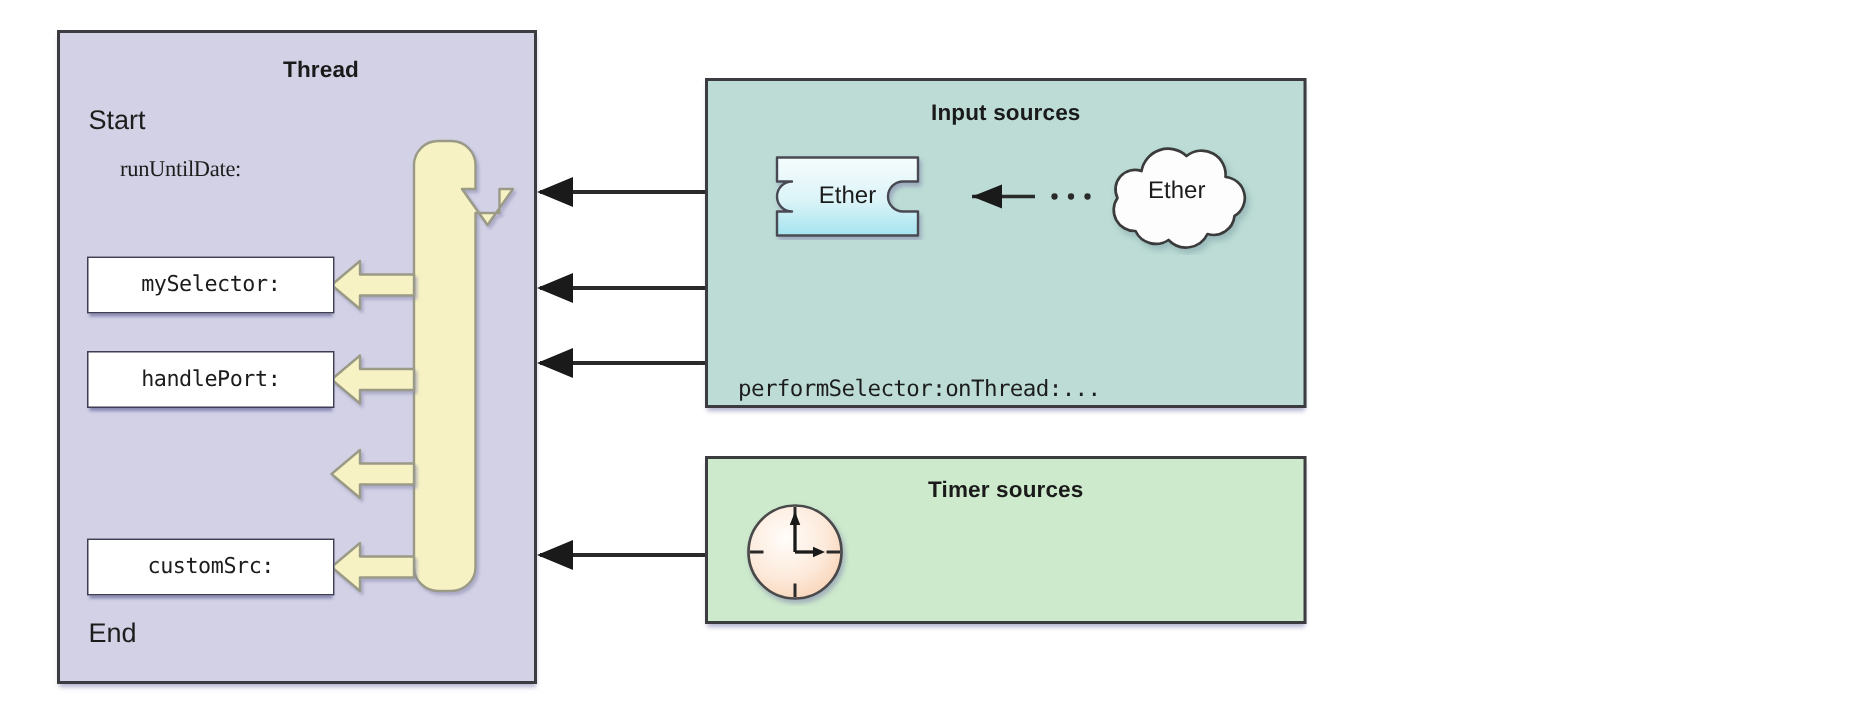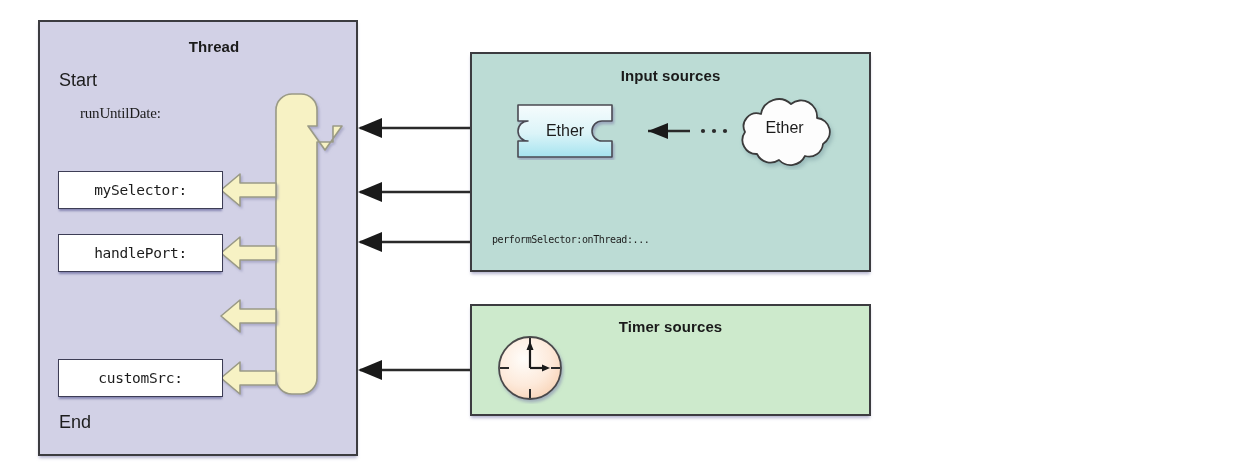--- a/index.html
+++ b/index.html
@@ -148,23 +148,23 @@
     justify-content: center;
   }
   #custom-btn span {
     font-size: 16px;
     color: #1c1c1c;
   }
 
   #perform-label {
     position: absolute;
     left: 20px;
-    top: 180px;
+    top: 196px;
     font-family: "DejaVu Sans Mono", monospace;
-    font-size: 10px;
+    font-size: 15px;
     color: #1c1c1c;
     letter-spacing: -0.4px;
   }
 
   #ether-cloud {
     position: absolute;
     left: 255px;
     top: 38px;
     width: 115px;
     height: 78px;

